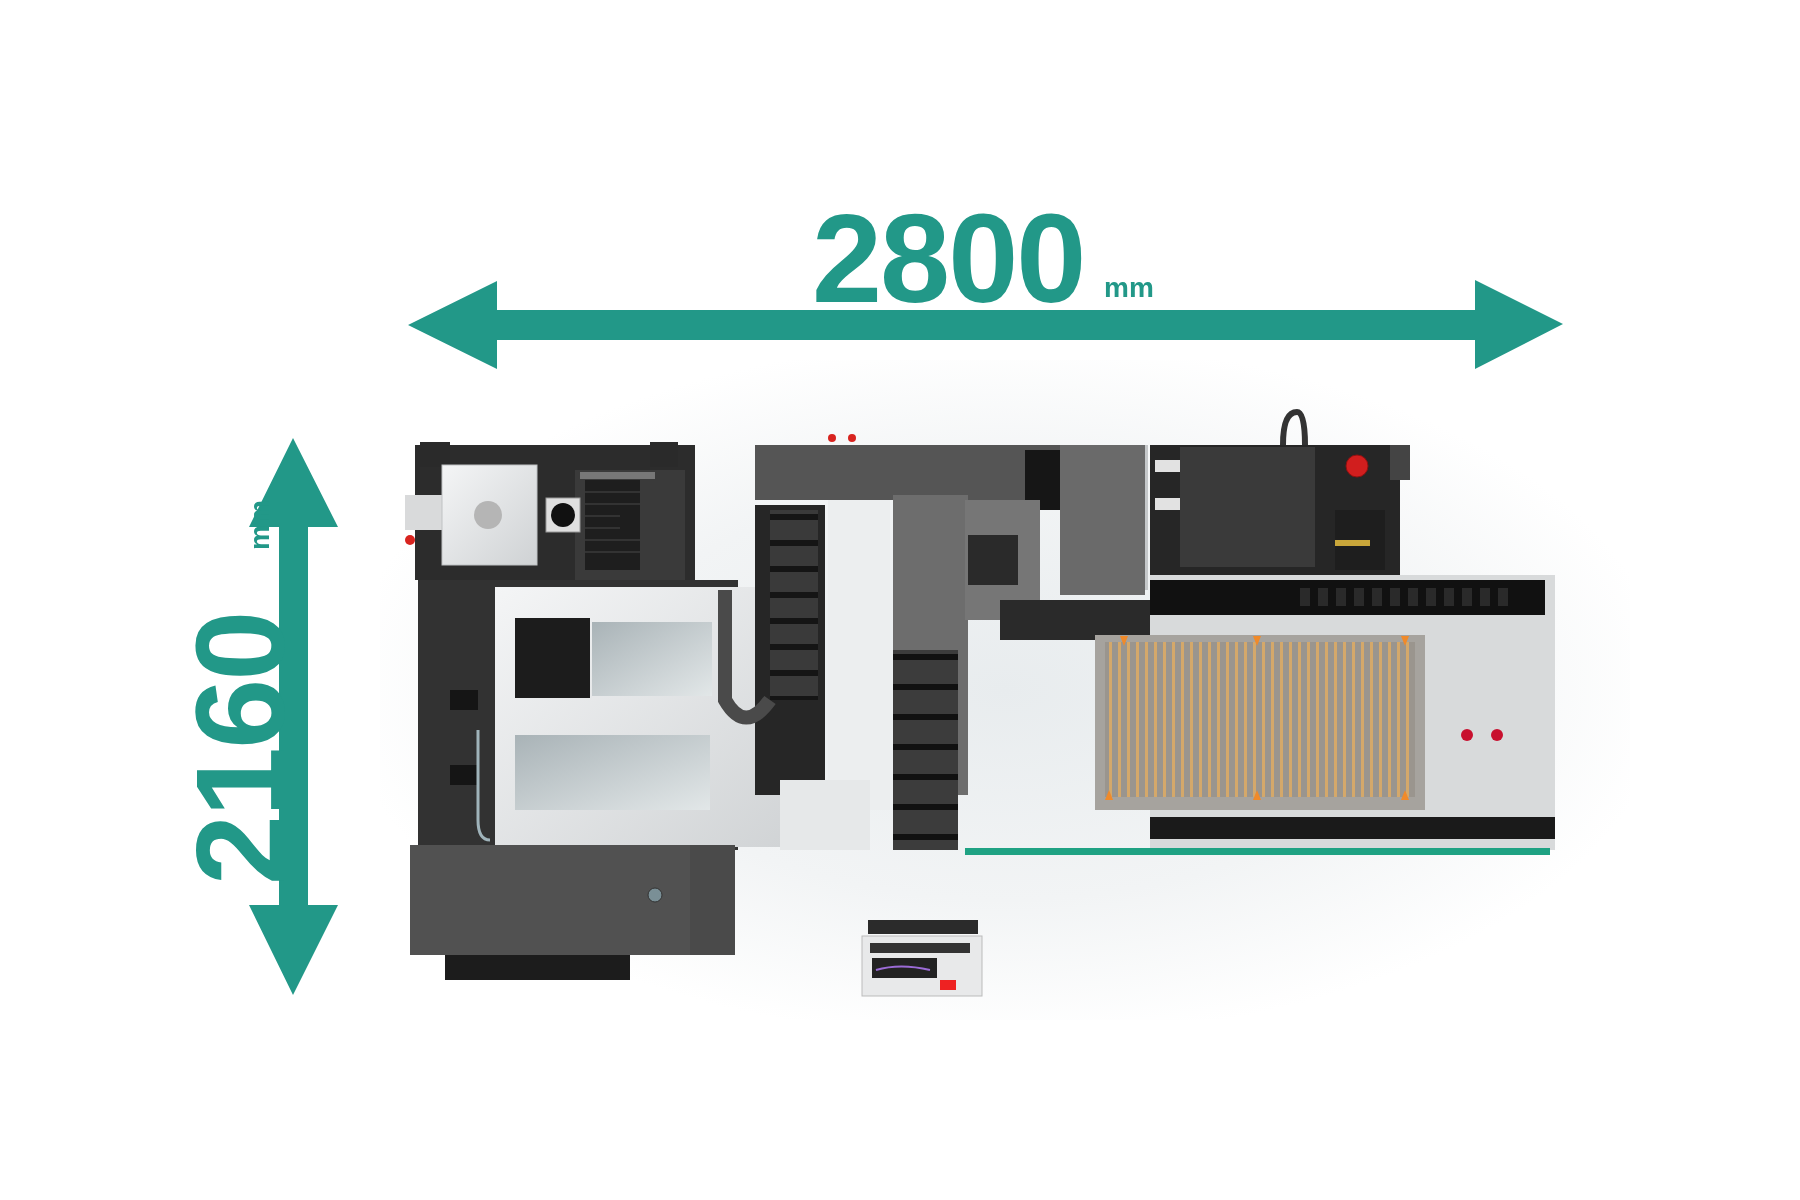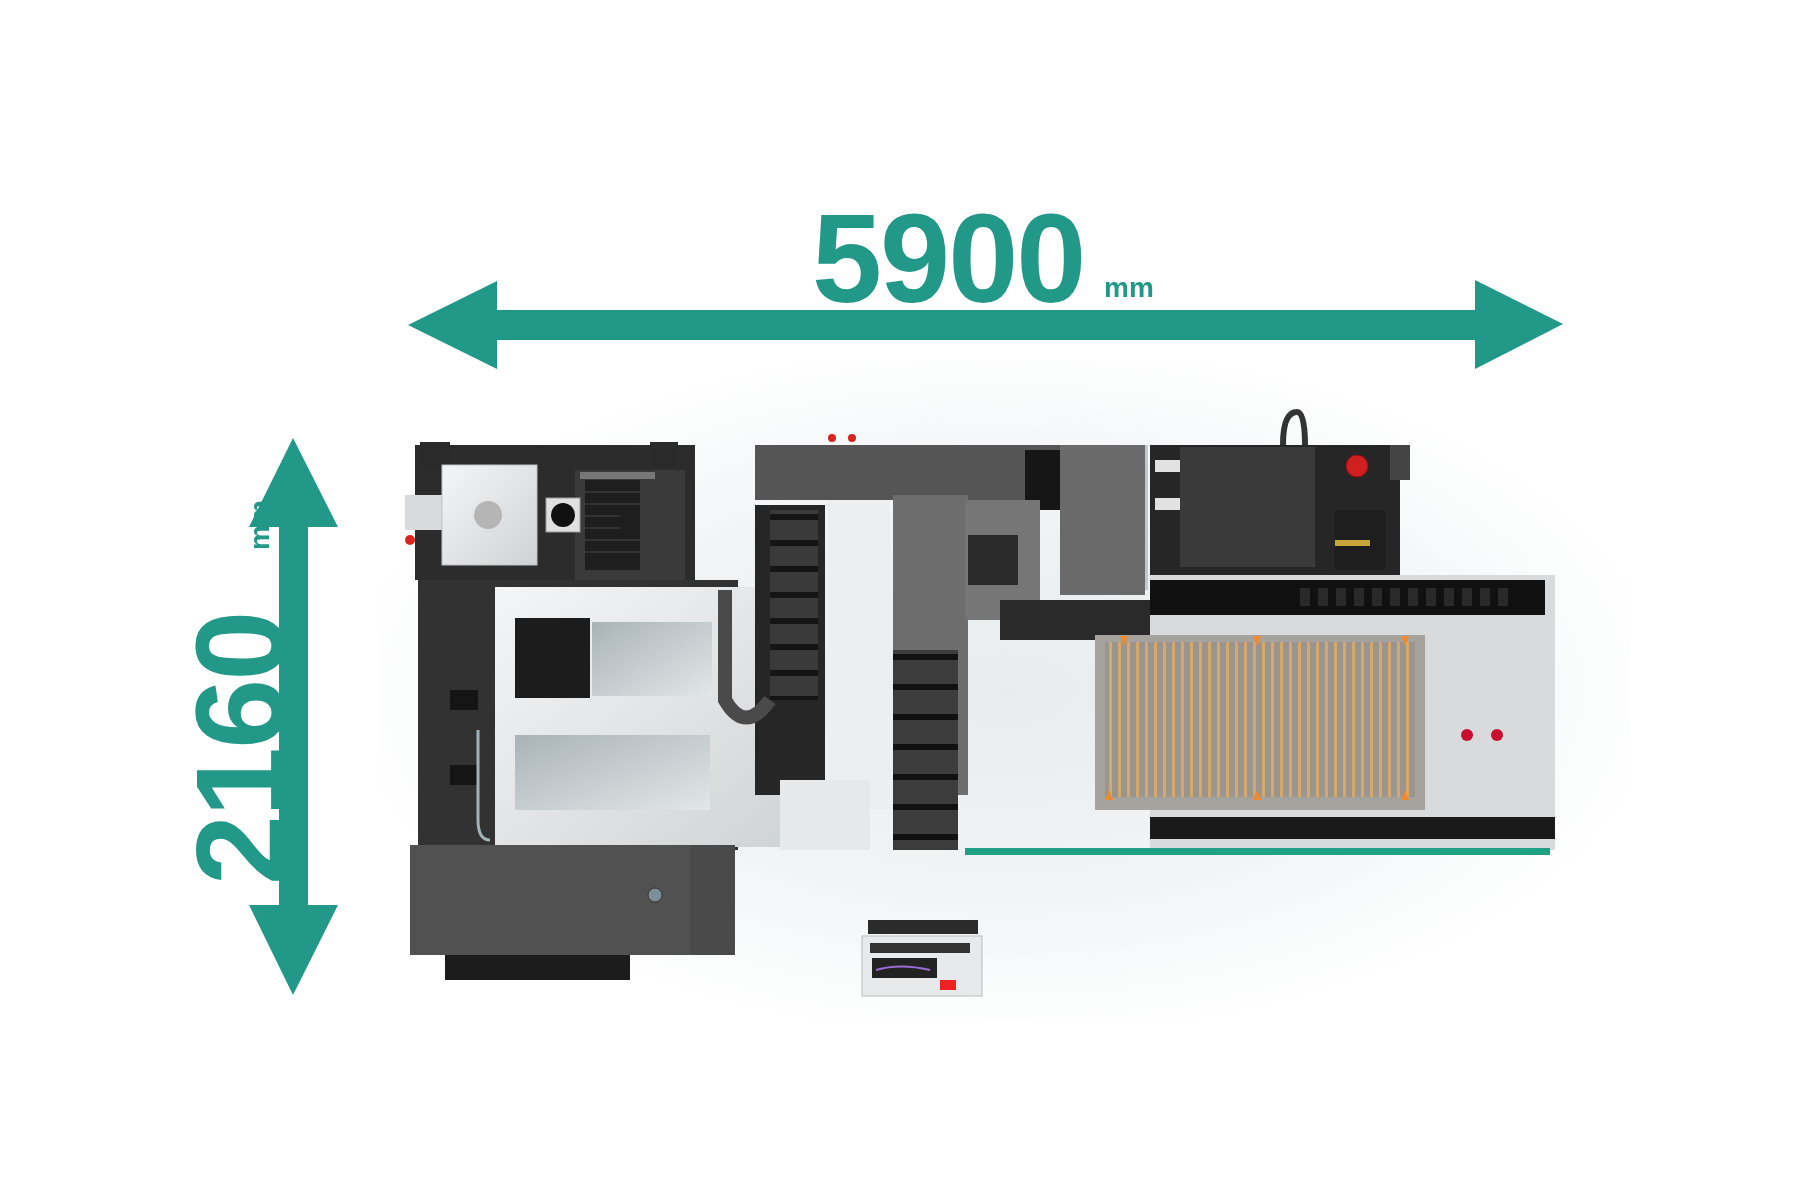--- a/index.html
+++ b/index.html
@@ -165,21 +165,21 @@
   </g>
 
   <g>
     <polygon fill="#229888" points="408,325 497,281 497,310 1475,310 1475,280 1563,324 1475,369 1475,340 497,340 497,369"></polygon>
   </g>
   <g>
     <polygon fill="#229888" points="293,438 338,527 308,527 308,905 338,905 293,995 249,905 279,905 279,527 249,527"></polygon>
   </g>
 </svg>
 
-<div class="dim-text" id="w-value">5900</div>
+<div class="dim-text" id="w-value">2800</div>
 <div class="dim-text" id="w-unit">mm</div>
 
 <div id="h-wrap">
   <div id="h-rot">
     <div class="dim-text" id="h-value">2160</div>
     <div class="dim-text" id="h-unit">mm</div>
   </div>
 </div>
 
 </body></html>

